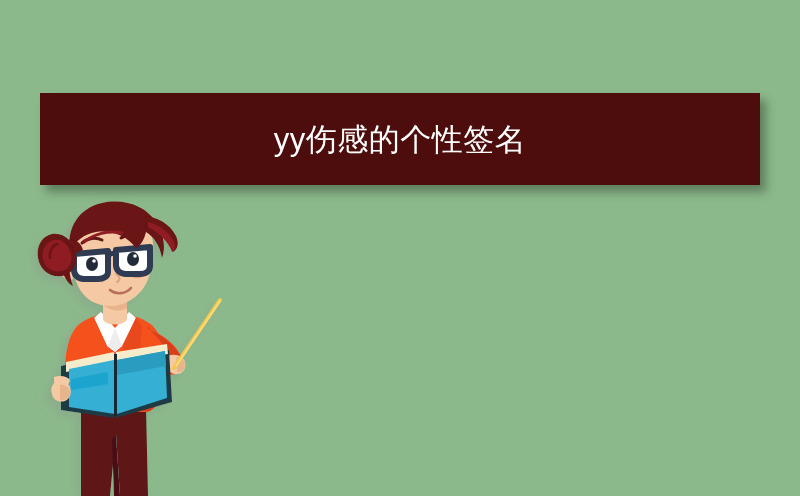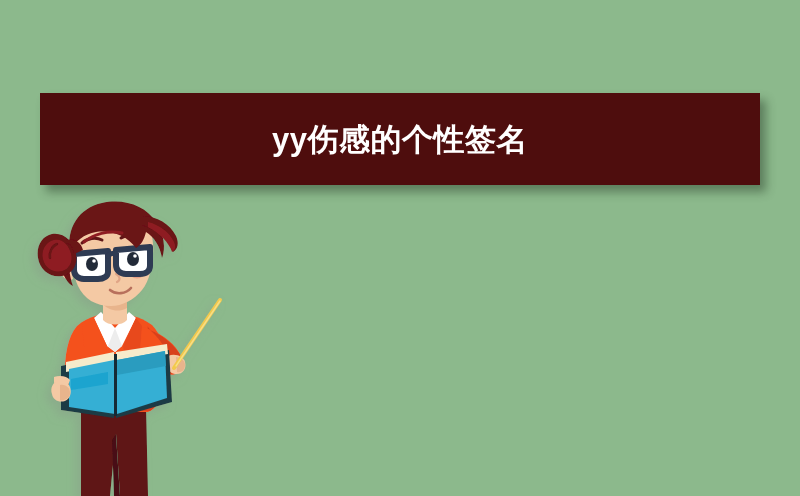--- a/index.html
+++ b/index.html
@@ -29,21 +29,21 @@
     height: 92px;
     background: #4E0D0D;
     box-shadow: 6px 7px 9px rgba(35, 55, 35, 0.45);
     display: flex;
     align-items: center;
     justify-content: center;
   }
   #title-text {
     color: #FFFFFF;
     font-size: 31px;
-    font-weight: bold;
+    font-weight: normal;
     letter-spacing: 0.5px;
     line-height: 1;
     white-space: nowrap;
     text-align: right;
   }
 
   
   #illustration {
     position: absolute;
     left: 24px;

